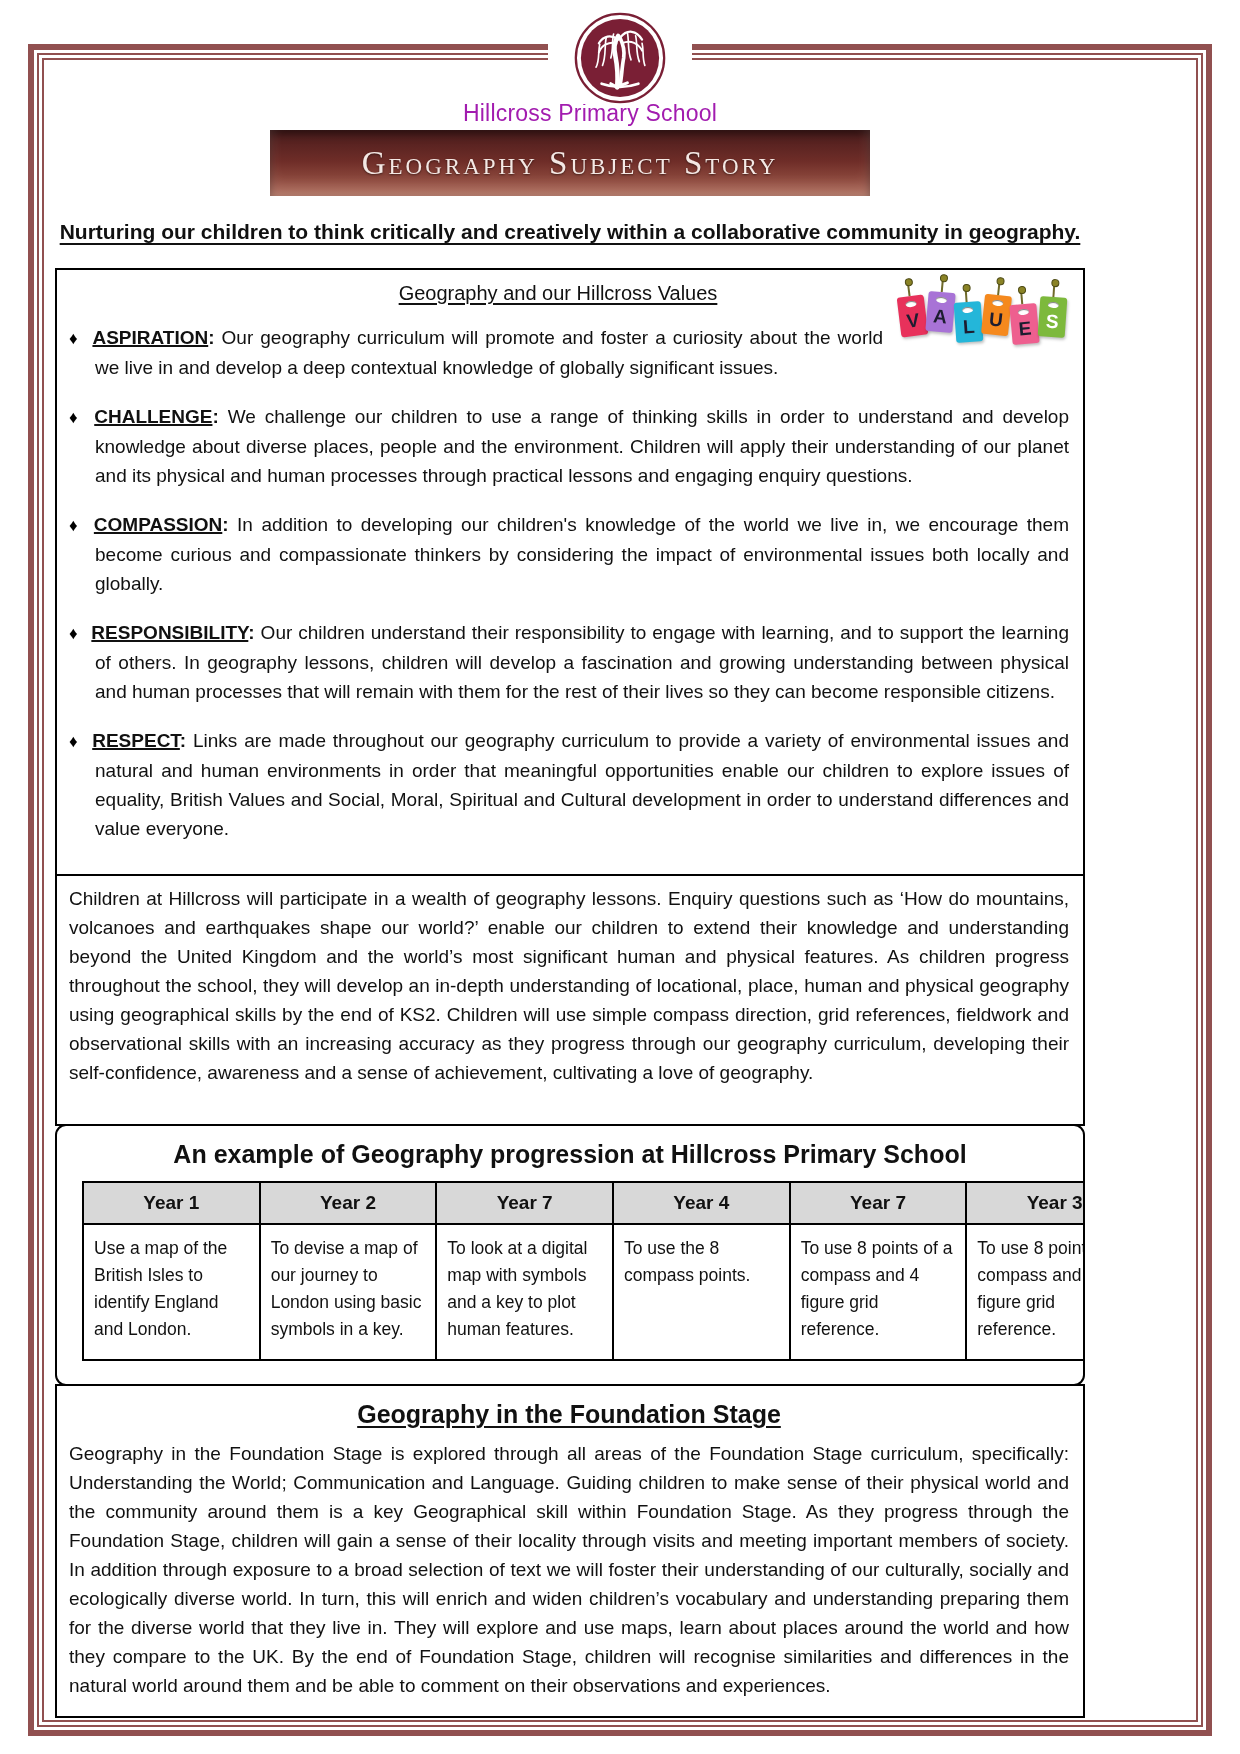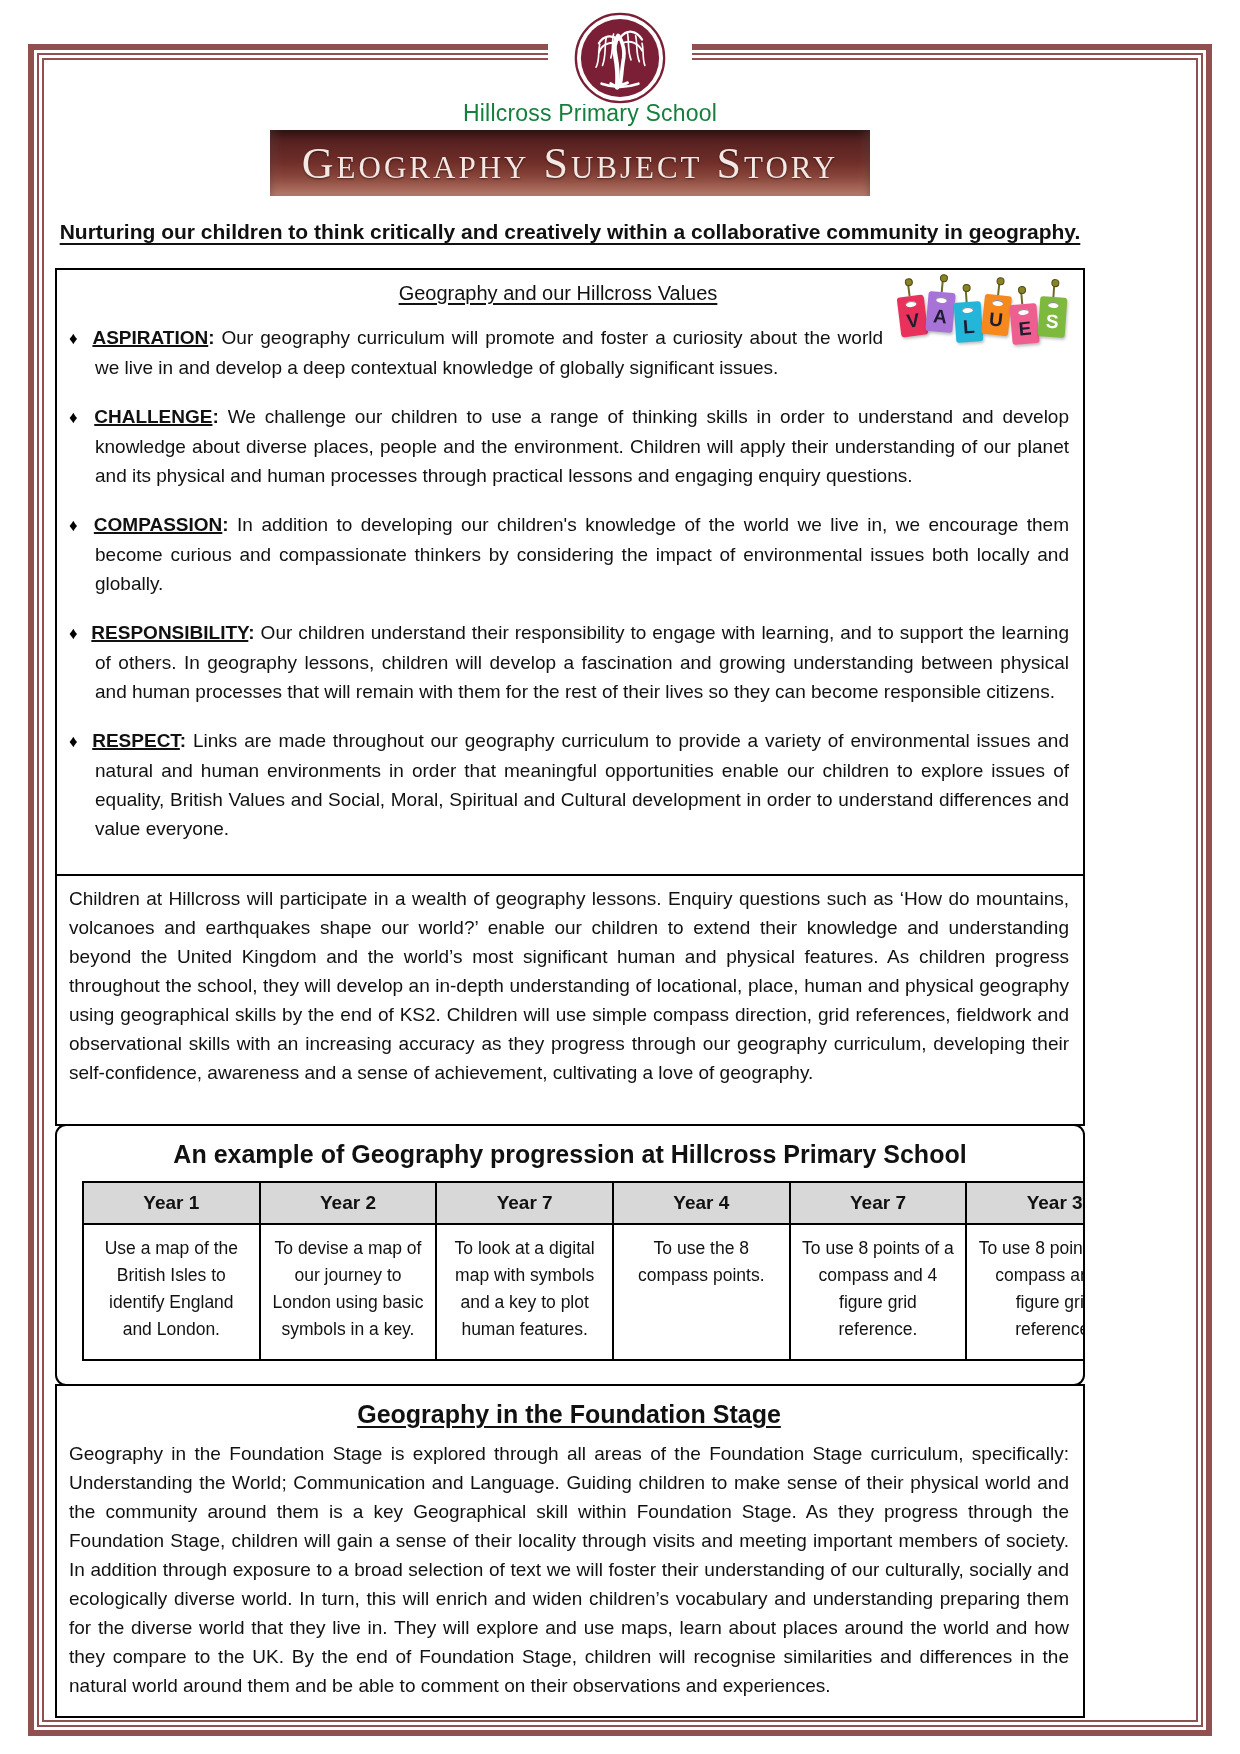--- a/index.html
+++ b/index.html
@@ -21,30 +21,30 @@
   .frame-outer{position:absolute;left:28px;right:28px;top:44px;bottom:18px;border:6px solid var(--frame-maroon);}
   .frame-mid{position:absolute;inset:3px;border:2px solid var(--frame-maroon);}
   .frame-inner{position:absolute;inset:3px;border:2px solid var(--frame-maroon);}
   
   .logo-wrap{
     position:absolute;top:12px;left:50%;transform:translateX(-50%);
     background:#fff;padding:0 26px;z-index:3;
   }
   .logo-svg{display:block;width:92px;height:92px;}
   .content{position:absolute;left:55px;top:100px;width:1030px;z-index:2;}
-  .school-name{text-align:center;font-size:23px;letter-spacing:.2px;color:#15803d;margin-left:40px;}
+  .school-name{text-align:center;font-size:23px;letter-spacing:.2px;color:#a21caf;margin-left:40px;}
   .banner{
     width:600px;height:66px;margin:3px 0 0 215px;
     background:linear-gradient(180deg,var(--banner-dark) 0%,var(--banner-mid) 48%,var(--banner-light) 90%,#aa6a58 100%);
     box-shadow:inset 0 -10px 14px rgba(255,235,225,.18), inset 0 4px 8px rgba(0,0,0,.45);
     display:flex;align-items:center;justify-content:center;
   }
   .banner-title{
     font-family:"Liberation Serif",serif;font-variant:small-caps;
-    font-size:44px;letter-spacing:3px;color:#f4e8e4;font-weight:500;
+    font-size:33px;letter-spacing:3px;color:#f4e8e4;font-weight:500;
     text-shadow:0 1px 2px rgba(0,0,0,.5);
   }
   .tagline{
     margin-top:24px;text-align:center;font-size:21px;font-weight:bold;
     text-decoration:underline;text-decoration-thickness:2px;text-underline-offset:4px;
   }
   .box{border:2px solid var(--box-border);margin-top:-2px;padding:8px 14px 10px 12px;overflow:hidden;}
   .box.first{margin-top:24px;}
   .values-box{min-height:608px;}
   .values-heading{
@@ -70,21 +70,21 @@
     text-align:center;font-size:25px;font-weight:bold;margin:6px 0 10px;
   }
   .underlined{text-decoration:underline;text-decoration-thickness:2px;text-underline-offset:3px;}
   .body-par{font-size:19px;line-height:29px;text-align:justify;}
   .intent-box{min-height:252px;padding-bottom:16px;}
   .progression-box{min-height:262px;padding:10px 0 18px;border-radius:11px;}
   .progression-box .section-heading{margin:4px 0 6px;}
   .year-table{border-collapse:collapse;margin:12px 55px 0 25px;width:1062px;table-layout:fixed;}
   .year-table th,.year-table td{border:2px solid #000;}
   .year-table th{background:var(--table-header-bg);height:42px;font-size:19px;font-weight:bold;text-align:center;}
-  .year-table td{height:136px;vertical-align:top;padding:10px 10px 8px;font-size:17.5px;line-height:27px;text-align:center;}
+  .year-table td{height:136px;vertical-align:top;padding:10px 10px 8px;font-size:17.5px;line-height:27px;}
   .foundation-box{min-height:306px;padding-bottom:16px;}
 </style>
 </head>
 <body>
 
 <div class="frame-outer">
   <div class="frame-mid">
     <div class="frame-inner"></div>
   </div>
 </div>

